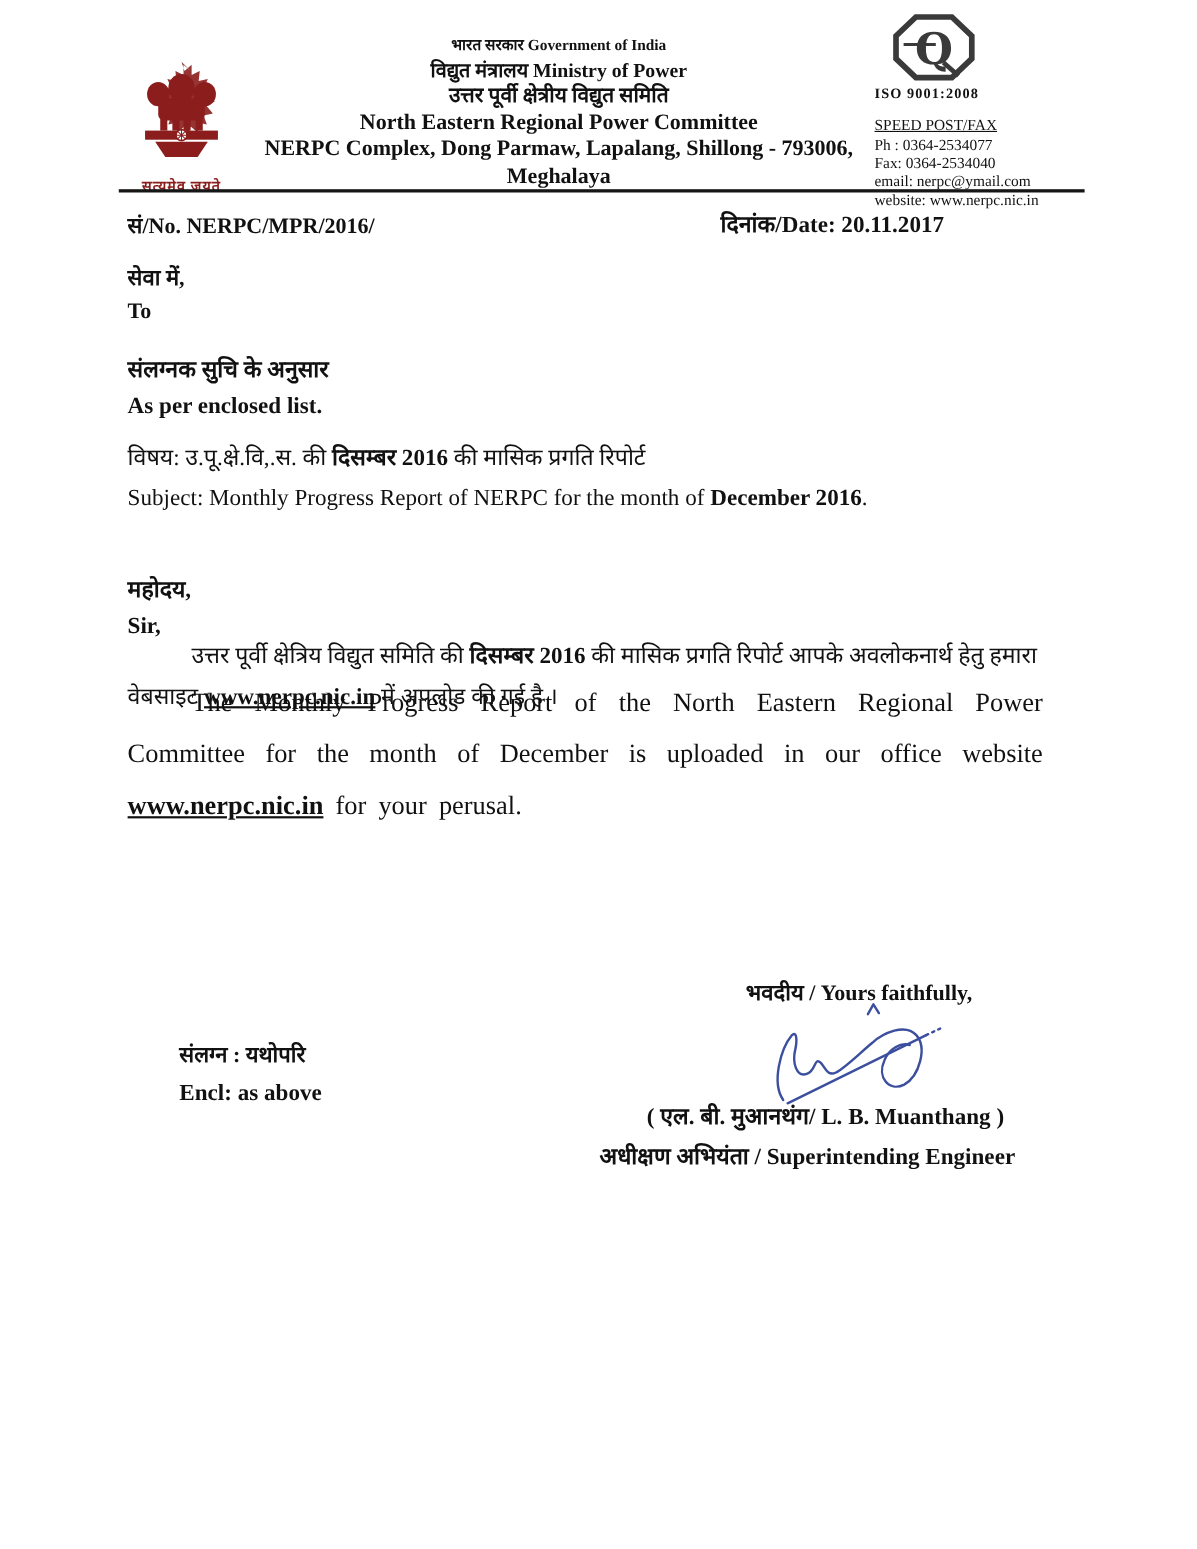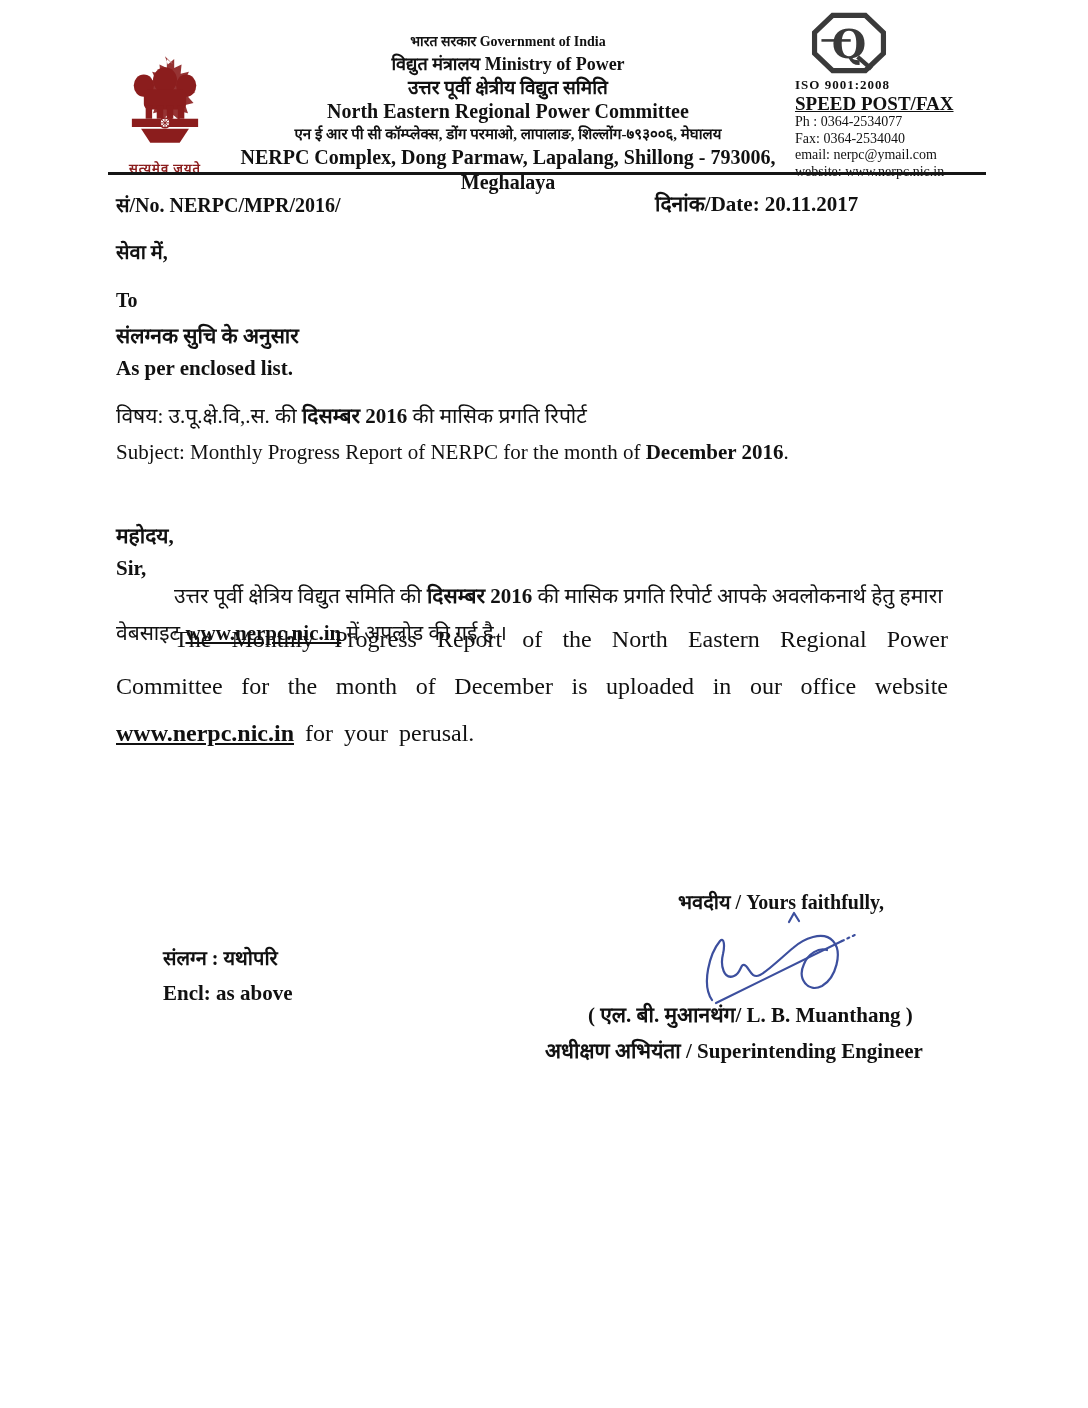--- a/index.html
+++ b/index.html
@@ -23,30 +23,30 @@
   .head-center{left:228px;top:30px;width:560px;text-align:center;font-weight:bold;}
   .hl1{font-size:14px;line-height:23px;}
   .hl2{font-size:18px;line-height:23px;}
   .hl3{font-size:19px;line-height:23px;}
   .hl4{font-size:20px;line-height:24px;}
   .hl5{font-size:15px;line-height:22px;}
   .hl6{font-size:20px;line-height:25px;}
   .head-right{left:795px;top:12px;width:280px;font-size:14px;line-height:16.5px;}
   .qlogo{margin-left:10px;display:block;}
   .iso{font-size:13px;font-weight:bold;letter-spacing:1px;margin-top:3px;}
-  .speed{font-size:19px;font-weight:bold;text-decoration:underline;margin-top:2px;margin-bottom:2px;}
+  .speed{font-size:14px;font-weight:normal;text-decoration:underline;margin-top:13px;margin-bottom:2px;}
   .rule{left:108px;top:172px;width:878px;height:3px;background:#161616;}
   
   .ref-no{left:116px;top:191px;font-size:20px;font-weight:bold;}
   .ref-date{left:655px;top:189px;font-size:21px;font-weight:bold;}
   
   .t20b{font-size:20px;font-weight:bold;}
   .t21b{font-size:21px;font-weight:bold;}
   .to-hi{left:116px;top:238px;}
-  .to-en{left:116px;top:289px;}
+  .to-en{left:116px;top:272px;}
   .list-hi{left:116px;top:321px;}
   .list-en{left:116px;top:356px;}
   .subject-hi{left:116px;top:401px;font-size:21px;}
   .subject-en{left:116px;top:440px;font-size:21px;}
   .sal-hi{left:116px;top:521px;}
   .sal-en{left:116px;top:556px;}
   .body-hi{left:116px;top:578px;width:834px;font-size:21px;line-height:37px;text-indent:58px;}
   .body-en{left:116px;top:616px;width:832px;font-size:24px;line-height:47px;text-indent:58px;text-align:justify;word-spacing:5px;}
   .bold{font-weight:bold;}
   .site-link{font-weight:bold;text-decoration:underline;}
@@ -93,21 +93,20 @@
       </g>
     </svg>
     <div class="emblem-caption">सत्यमेव जयते</div>
   </div>
 
   <div class="abs head-center">
     <div class="hl1">भारत सरकार Government of India</div>
     <div class="hl2">विद्युत मंत्रालय Ministry of Power</div>
     <div class="hl3">उत्तर पूर्वी क्षेत्रीय विद्युत समिति</div>
     <div class="hl4">North Eastern Regional Power Committee</div>
-    <div class="hl5">एन ई आर पी सी कॉम्प्लेक्स, डोंग परमाओ, लापालाङ, शिल्लोंग-७९३००६, मेघालय</div>
     <div class="hl6">NERPC Complex, Dong Parmaw, Lapalang, Shillong - 793006, Meghalaya</div>
   </div>
 
   <div class="abs head-right">
     <svg class="qlogo" width="88" height="62" viewBox="0 0 100 72">
       <polygon points="31,4 69,4 90,24 90,48 69,68 31,68 10,48 10,24" fill="none" stroke="#3a3a3a" stroke-width="6"></polygon>
       <text x="50" y="54" text-anchor="middle" font-size="46" font-weight="bold" font-family="DejaVu Serif, serif" fill="#3a3a3a">Q</text>
       <line x1="18" y1="33" x2="52" y2="33" stroke="#3a3a3a" stroke-width="3"></line>
       <line x1="60" y1="52" x2="76" y2="66" stroke="#3a3a3a" stroke-width="5"></line>
     </svg>

